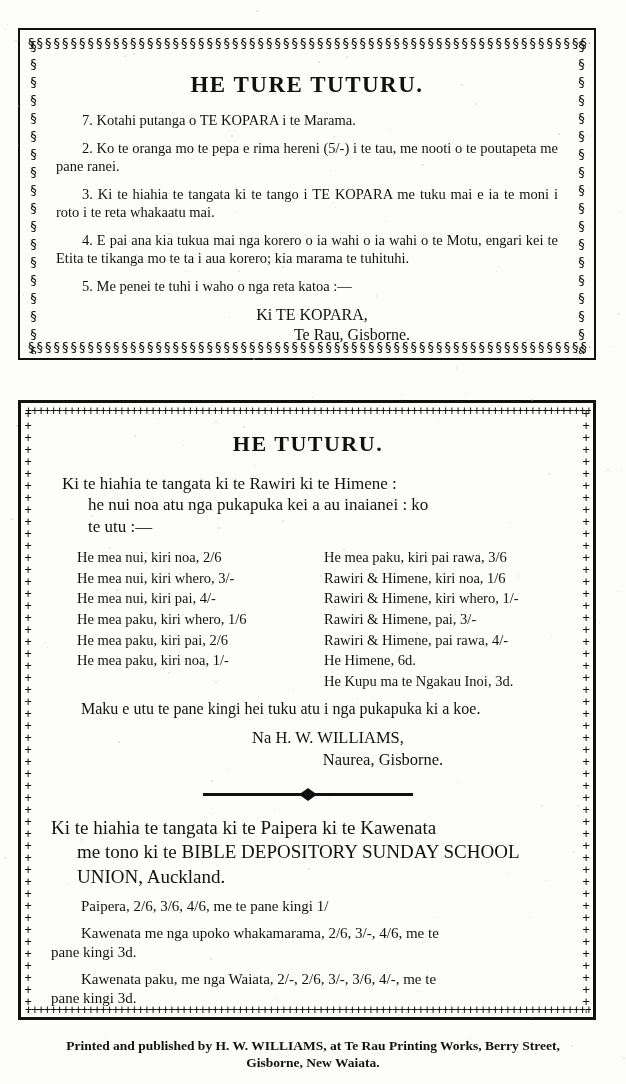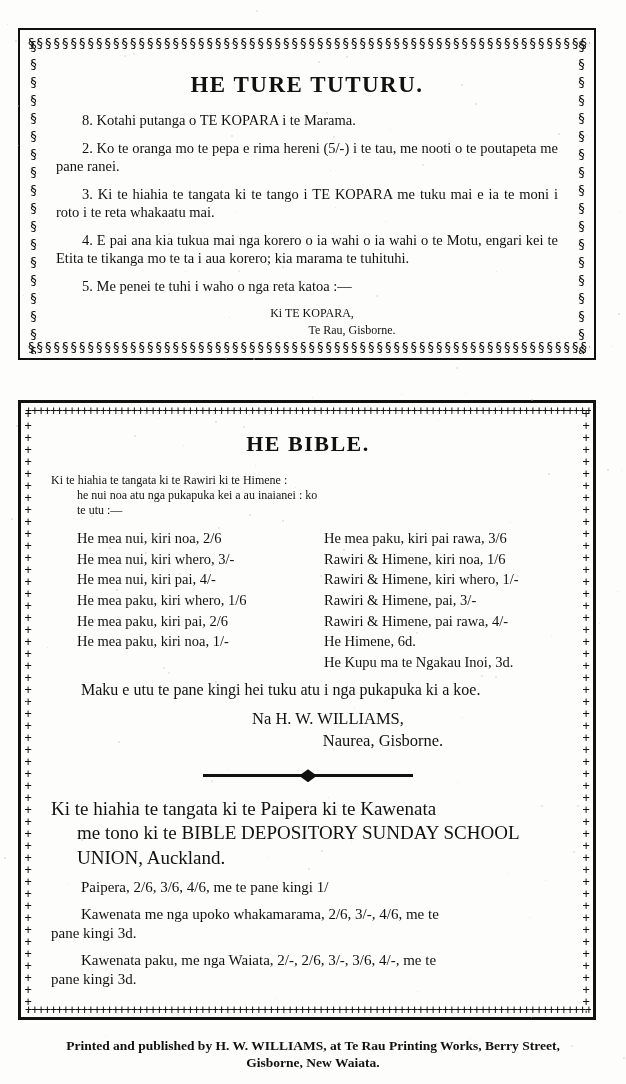--- a/index.html
+++ b/index.html
@@ -72,21 +72,21 @@
   .rule {
     margin: 0 0 10px 0;
     font-size: 14.5px;
     line-height: 1.24;
     text-align: justify;
     text-indent: 26px;
   }
 
   .sig1 {
     margin-top: 10px;
-    font-size: 12px;
+    font-size: 16px;
     text-align: center;
   }
   .sig1 .l1 { display: block; margin-left: 10px; }
   .sig1 .l2 { display: block; margin-left: 90px; margin-top: 2px; }
 
   
   .box2 {
     position: absolute;
     left: 18px;
     top: 400px;
@@ -124,23 +124,23 @@
   }
   h1.title2 {
     margin: 6px 0 16px 0;
     text-align: center;
     font-family: "Liberation Serif", serif;
     font-weight: bold;
     font-size: 22px;
     letter-spacing: 1.5px;
   }
   .lead {
-    font-size: 12px;
+    font-size: 17px;
     line-height: 1.26;
-    margin: 0 0 10px 0;
+    margin: 0 0 10px 11px;
     text-align: left;
   }
   .lead .l2 { display: block; margin-left: 26px; }
   .lead .l3 { display: block; margin-left: 26px; }
 
   .pricecols {
     display: flex;
     gap: 0px;
     margin: 4px 0 8px 0;
   }
@@ -234,41 +234,41 @@
 
   <div class="box1">
     <div class="chain chain-top">§§§§§§§§§§§§§§§§§§§§§§§§§§§§§§§§§§§§§§§§§§§§§§§§§§§§§§§§§§§§§§§§§§§§§§§§§§</div>
     <div class="chain chain-bottom">§§§§§§§§§§§§§§§§§§§§§§§§§§§§§§§§§§§§§§§§§§§§§§§§§§§§§§§§§§§§§§§§§§§§§§§§§§</div>
     <div class="chain chain-left">§§§§§§§§§§§§§§§§§§§§§§§§§§§§§§§§§§§§§§§§</div>
     <div class="chain chain-right">§§§§§§§§§§§§§§§§§§§§§§§§§§§§§§§§§§§§§§§§</div>
 
     <div class="b1-content">
       <h1 class="title1">HE TURE TUTURU.</h1>
 
-      <p class="rule">8. Kotahi putanga o TE KOPARA i te Marama.</p>
+      <p class="rule">7. Kotahi putanga o TE KOPARA i te Marama.</p>
       <p class="rule">2. Ko te oranga mo te pepa e rima hereni (5/-) i te tau, me nooti o te poutapeta me pane ranei.</p>
       <p class="rule">3. Ki te hiahia te tangata ki te tango i TE KOPARA me tuku mai e ia te moni i roto i te reta whakaatu mai.</p>
       <p class="rule">4. E pai ana kia tukua mai nga korero o ia wahi o ia wahi o te Motu, engari kei te Etita te tikanga mo te ta i aua korero; kia marama te tuhituhi.</p>
       <p class="rule">5. Me penei te tuhi i waho o nga reta katoa :—</p>
 
       <div class="sig1">
         <span class="l1">Ki TE KOPARA,</span>
         <span class="l2">Te Rau, Gisborne.</span>
       </div>
     </div>
   </div>
 
   <div class="box2">
     <div class="dash dash-top">++++++++++++++++++++++++++++++++++++++++++++++++++++++++++++++++++++++++++++++++++++++++++++++++++++++++++++++++++++++++++++++</div>
     <div class="dash dash-bottom">++++++++++++++++++++++++++++++++++++++++++++++++++++++++++++++++++++++++++++++++++++++++++++++++++++++++++++++++++++++++++++++</div>
     <div class="dash dash-left">+++++++++++++++++++++++++++++++++++++++++++++++++++++++++++++++++++++++++++++++++++++++++++++++++</div>
     <div class="dash dash-right">+++++++++++++++++++++++++++++++++++++++++++++++++++++++++++++++++++++++++++++++++++++++++++++++++</div>
 
     <div class="b2-content">
-      <h1 class="title2">HE BIBLE.</h1>
+      <h1 class="title2">HE TUTURU.</h1>
 
       <div class="lead">
         <span class="l1">Ki te hiahia te tangata ki te Rawiri ki te Himene :</span>
         <span class="l2">he nui noa atu nga pukapuka kei a au inaianei : ko</span>
         <span class="l3">te utu :—</span>
       </div>
 
       <div class="pricecols">
         <div class="col left">
           <div class="priceline">He mea nui, kiri noa, 2/6</div>

